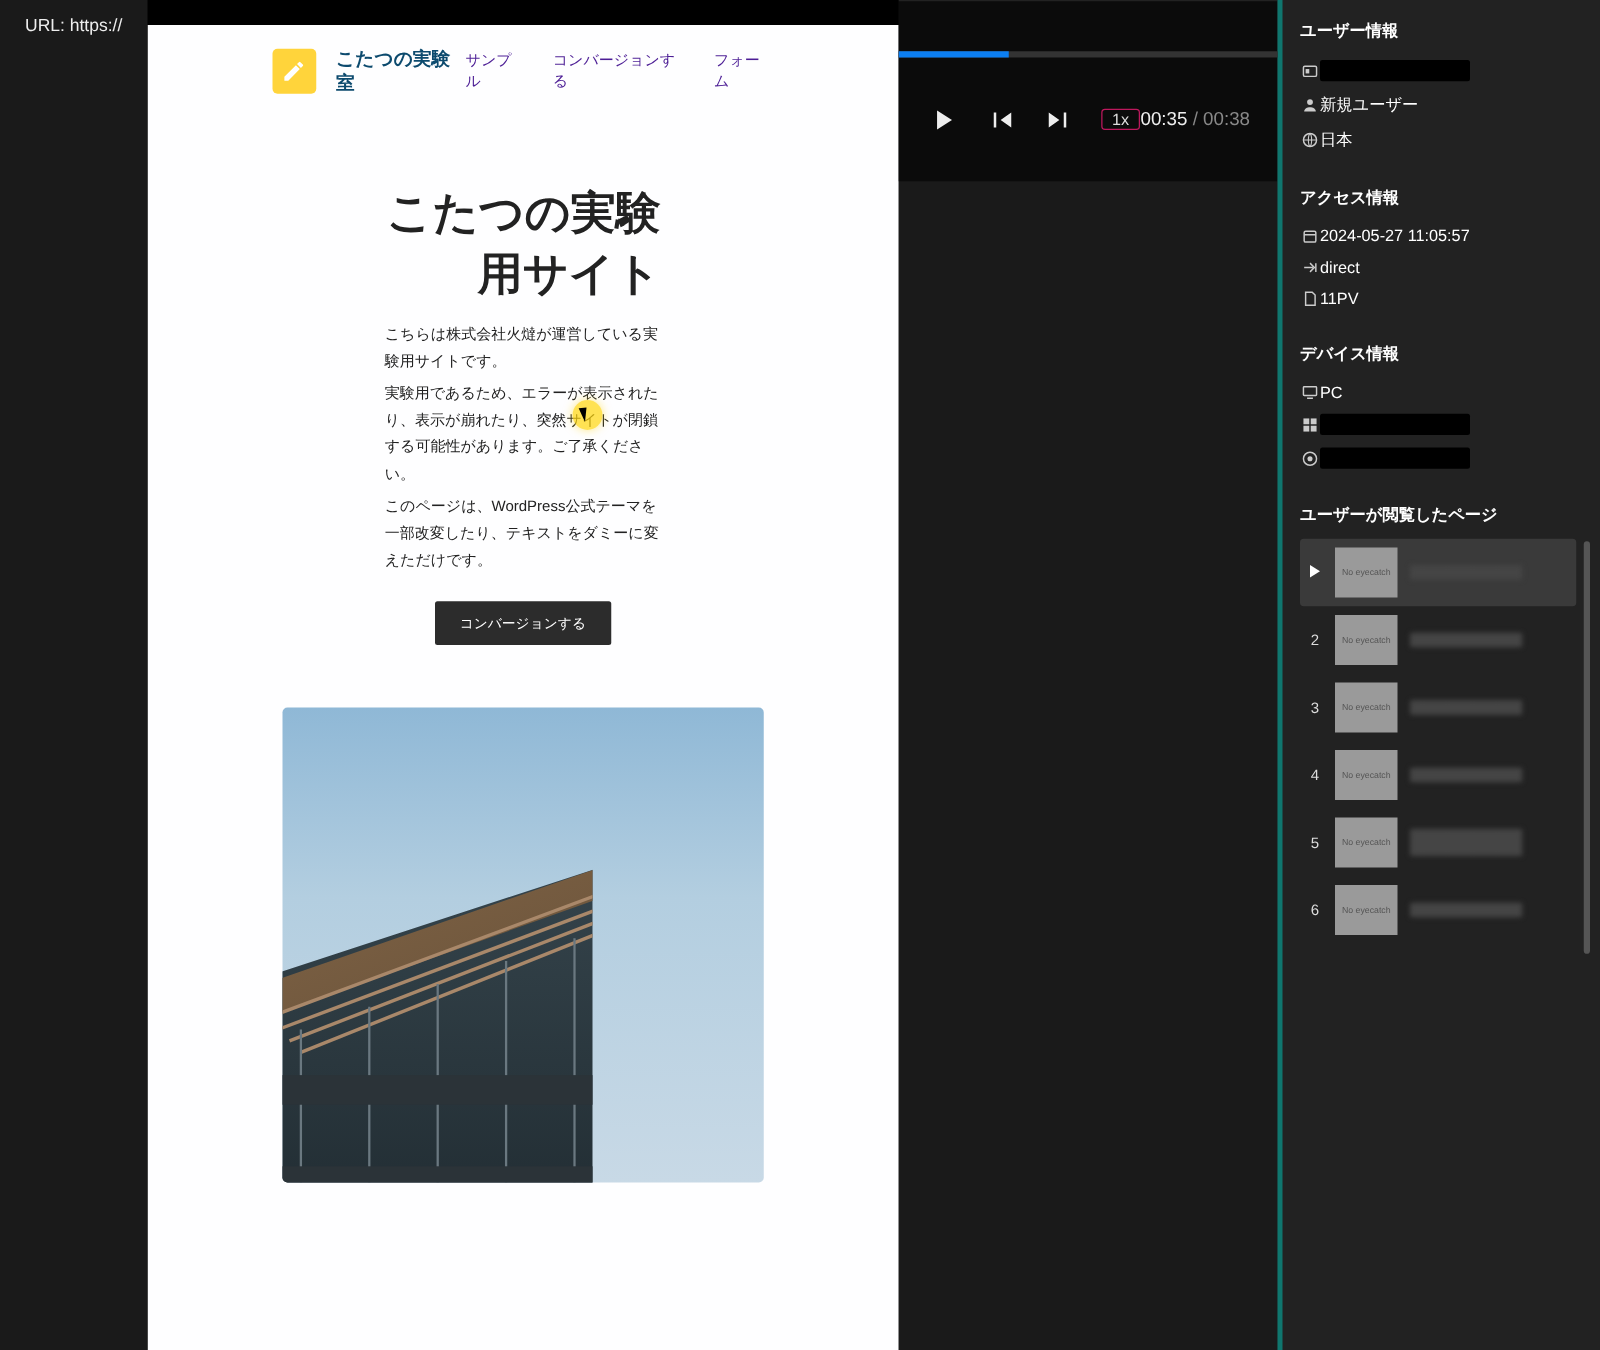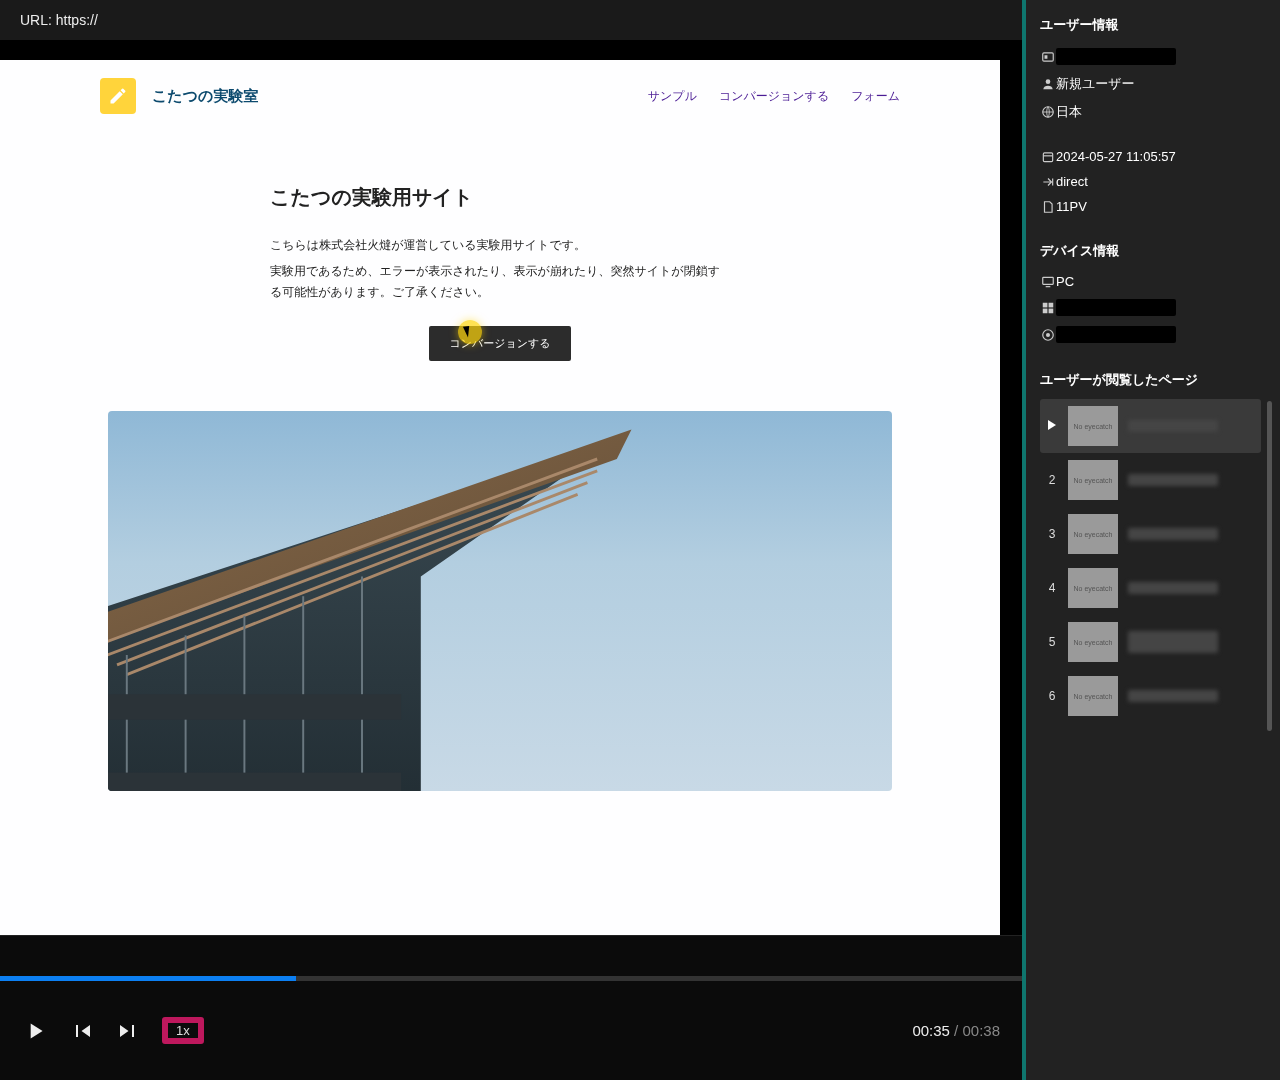--- a/index.html
+++ b/index.html
@@ -1,44 +1,44 @@
 <!DOCTYPE html>
 <html><head>
 <meta charset="utf-8">
 <style>
 *{box-sizing:border-box;margin:0;padding:0}
 body{font-family:"Hiragino Sans","Meiryo",sans-serif;background:#1a1a1a;width:1280px;height:1080px;overflow:hidden;color:#fff}
 .app{display:flex;height:100%}
-.main{flex:1;display:flex;flex-direction:column;background:#1a1a1a}
+.main{flex:1;display:flex;background:#1a1a1a}
 .urlbar{padding:12px 20px;font-size:14px;color:#eee;background:#1a1a1a}
 .viewport{flex:1;background:#000;padding:20px 0 0 0;overflow:hidden}
 .recorded{background:#fefeff;margin:0 auto 0 0;width:100%;max-width:1000px;height:100%;overflow:hidden}
 .site-inner{padding:18px 100px}
 .site-header{display:flex;align-items:center;justify-content:space-between;margin-bottom:70px}
 .logo-wrap{display:flex;align-items:center;gap:16px}
 .logo-sq{width:36px;height:36px;background:#ffd43b;border-radius:4px;display:flex;align-items:center;justify-content:center}
 .logo-sq svg{width:20px;height:20px}
 .site-name{font-size:15px;font-weight:700;color:#0c4a6e}
 .site-nav{display:flex;gap:22px;font-size:12px;color:#4c1d95}
 .site-nav span{cursor:pointer}
 .hero{color:#222;max-width:640px;margin:0 auto 50px;text-align:left;padding:0 90px}
-.hero h1{font-size:20px;font-weight:600;text-align:left;margin-bottom:24px}
+.hero h1{font-size:36px;font-weight:600;text-align:right;margin-bottom:13px}
 .hero p{font-size:12px;line-height:1.8;margin-bottom:4px}
 .hero .cta{display:block;margin:22px auto 0;background:#2c2c2c;color:#fff;border:none;padding:10px 20px;font-size:11px;border-radius:2px;cursor:pointer}
 .hero-img{margin:0 8px;height:380px;background:linear-gradient(180deg,#8fb8d6 0%,#b3cee0 40%,#c8d9e6 100%);border-radius:4px;position:relative;overflow:hidden}
 .building{position:absolute;left:-40px;bottom:-60px;width:75%;height:120%}
 .cursor-highlight{position:absolute;width:24px;height:24px;background:rgba(255,214,10,.7);border-radius:50%;top:320px;left:458px;box-shadow:0 0 8px rgba(255,214,10,.5)}
 .cursor-highlight::after{content:"";position:absolute;left:7px;top:4px;width:0;height:0;border-left:6px solid #000;border-right:4px solid transparent;border-bottom:10px solid transparent;border-top:2px solid transparent;transform:rotate(-25deg)}
 .player{background:#0b0b0b;height:145px;border-top:1px solid #222;display:flex;flex-direction:column}
 .progress{height:5px;background:#333;width:100%;position:relative;margin-top:40px}
 .progress .fill{height:100%;width:29%;background:#0c7ff2}
 .controls{flex:1;display:flex;align-items:center;justify-content:space-between;padding:0 22px}
 .controls-left{display:flex;align-items:center;gap:22px}
 .pbtn{cursor:pointer;display:flex;align-items:center;color:#ddd}
-.speed{border:6px solid #be185d;border-radius:3px;padding:0 8px;font-size:13px}
+.speed{border:1px solid #be185d;border-radius:3px;padding:0 8px;font-size:13px}
 .time{font-size:15px;color:#eee}
 .time .dim{color:#888}
 
 .sidebar{width:258px;background:#222;border-left:4px solid #0f766e;padding:12px 0;overflow-y:auto;font-size:13px}
 .section-title{font-weight:700;padding:4px 14px 10px;font-size:13px}
 .info-row{display:flex;align-items:center;padding:4px 14px 6px}
 .info-row .ic{width:16px;display:flex;justify-content:center;color:#ccc}
 .redact{background:#000;height:17px;border-radius:2px;flex:1;max-width:120px}
 .section{margin-bottom:18px}
 
@@ -77,20 +77,21 @@
               <span>サンプル</span>
               <span>コンバージョンする</span>
               <span>フォーム</span>
             </div>
           </div>
 
           <div class="hero">
             <h1>こたつの実験用サイト</h1>
             <p>こちらは株式会社火燵が運営している実験用サイトです。</p>
             <p>実験用であるため、エラーが表示されたり、表示が崩れたり、突然サイトが閉鎖する可能性があります。ご了承ください。</p>
+            <p>このページは、WordPress公式テーマを一部改変したり、テキストをダミーに変えただけです。</p>
             <button class="cta">コンバージョンする</button>
           </div>
 
           <div class="hero-img">
             <svg class="building" viewBox="0 0 600 500" preserveAspectRatio="xMinYMax slice">
               <defs>
                 <linearGradient id="roof" x1="0" y1="0" x2="1" y2="1">
                   <stop offset="0" stop-color="#8b6b4a"></stop>
                     <stop offset="1" stop-color="#5d4a35"></stop>
                 </linearGradient>
@@ -181,20 +182,21 @@
             <svg width="14" height="14" viewBox="0 0 24 24">
               <circle cx="12" cy="12" r="9" fill="none" stroke="#ccc" stroke-width="2"></circle>
               <path d="M3 12h18M12 3c3 3 3 15 0 18M12 3c-3 3-3 15 0 18" stroke="#ccc" stroke-width="1.5" fill="none"></path>
             </svg>
           </span>
         <span>日本</span>
       </div>
     </div>
 
     <div class="section">
+      <div class="section-title">アクセス情報</div>
       <div class="info-row">
         <span class="ic">
             <svg width="14" height="14" viewBox="0 0 24 24">
               <rect x="4" y="5" width="16" height="15" rx="2" fill="none" stroke="#ccc" stroke-width="2"></rect>
               <line x1="4" y1="10" x2="20" y2="10" stroke="#ccc" stroke-width="2"></line>
             </svg>
           </span>
         <span>2024-05-27 11:05:57</span>
       </div>
       <div class="info-row">

